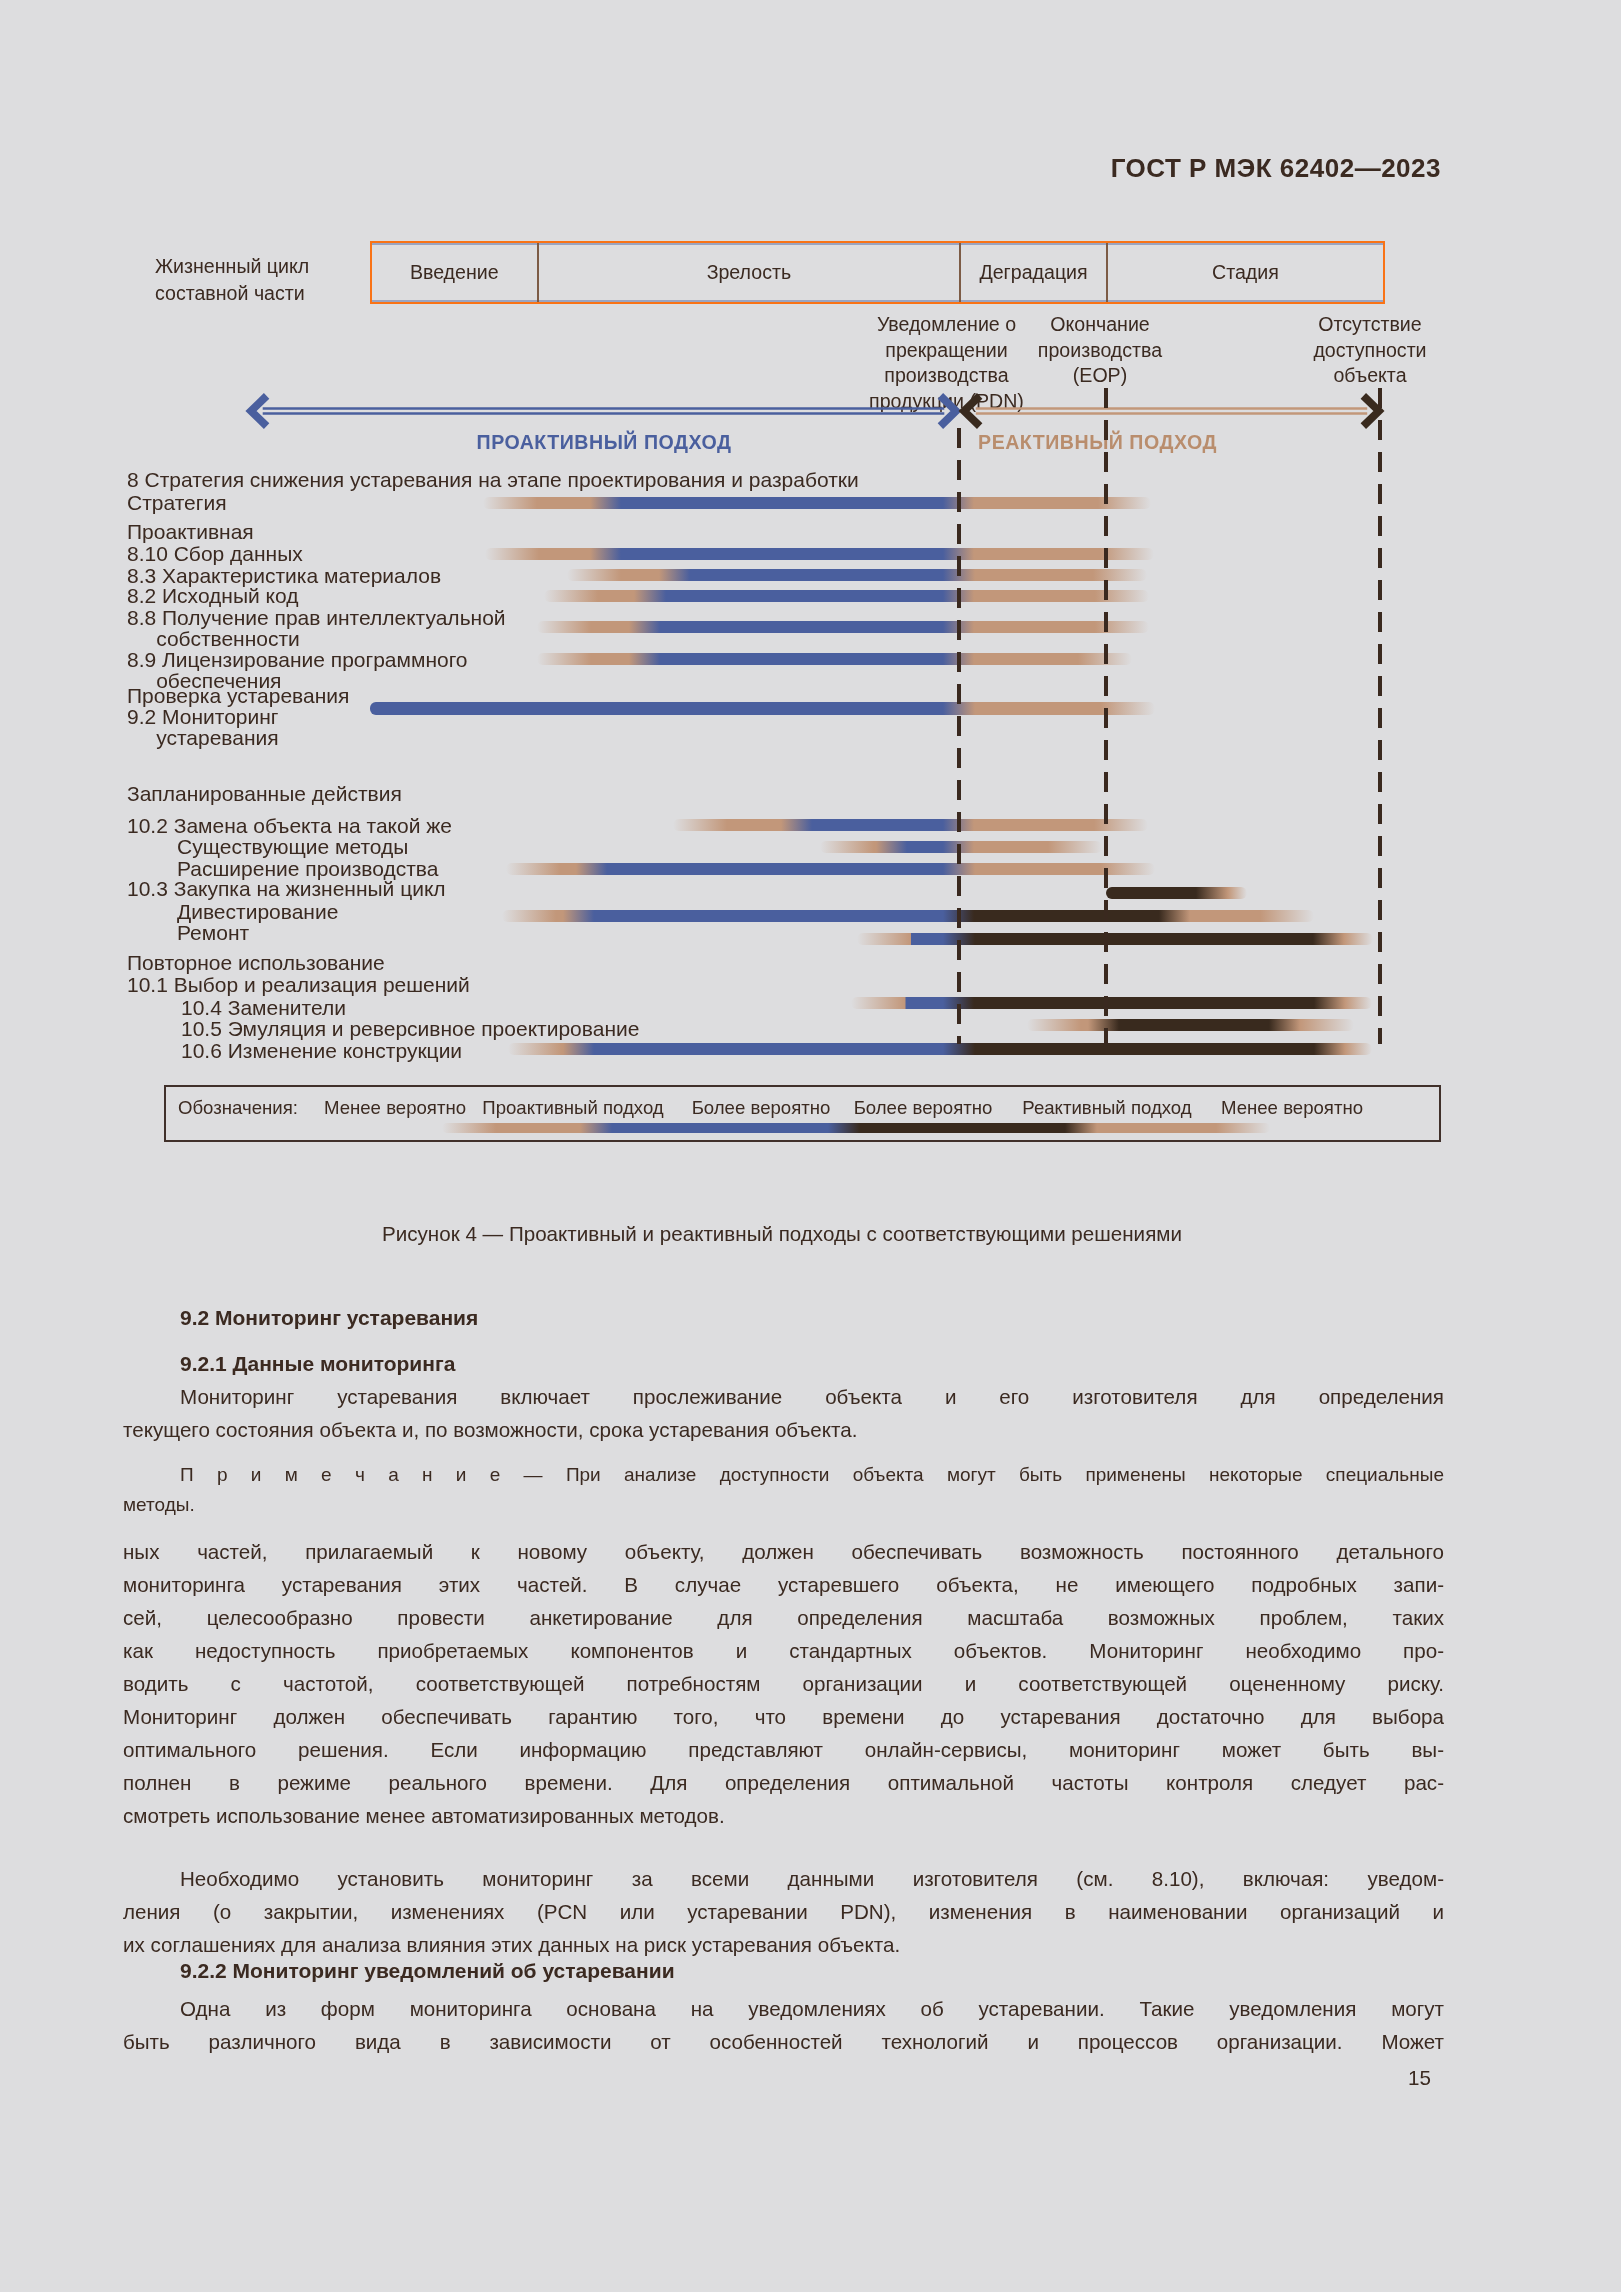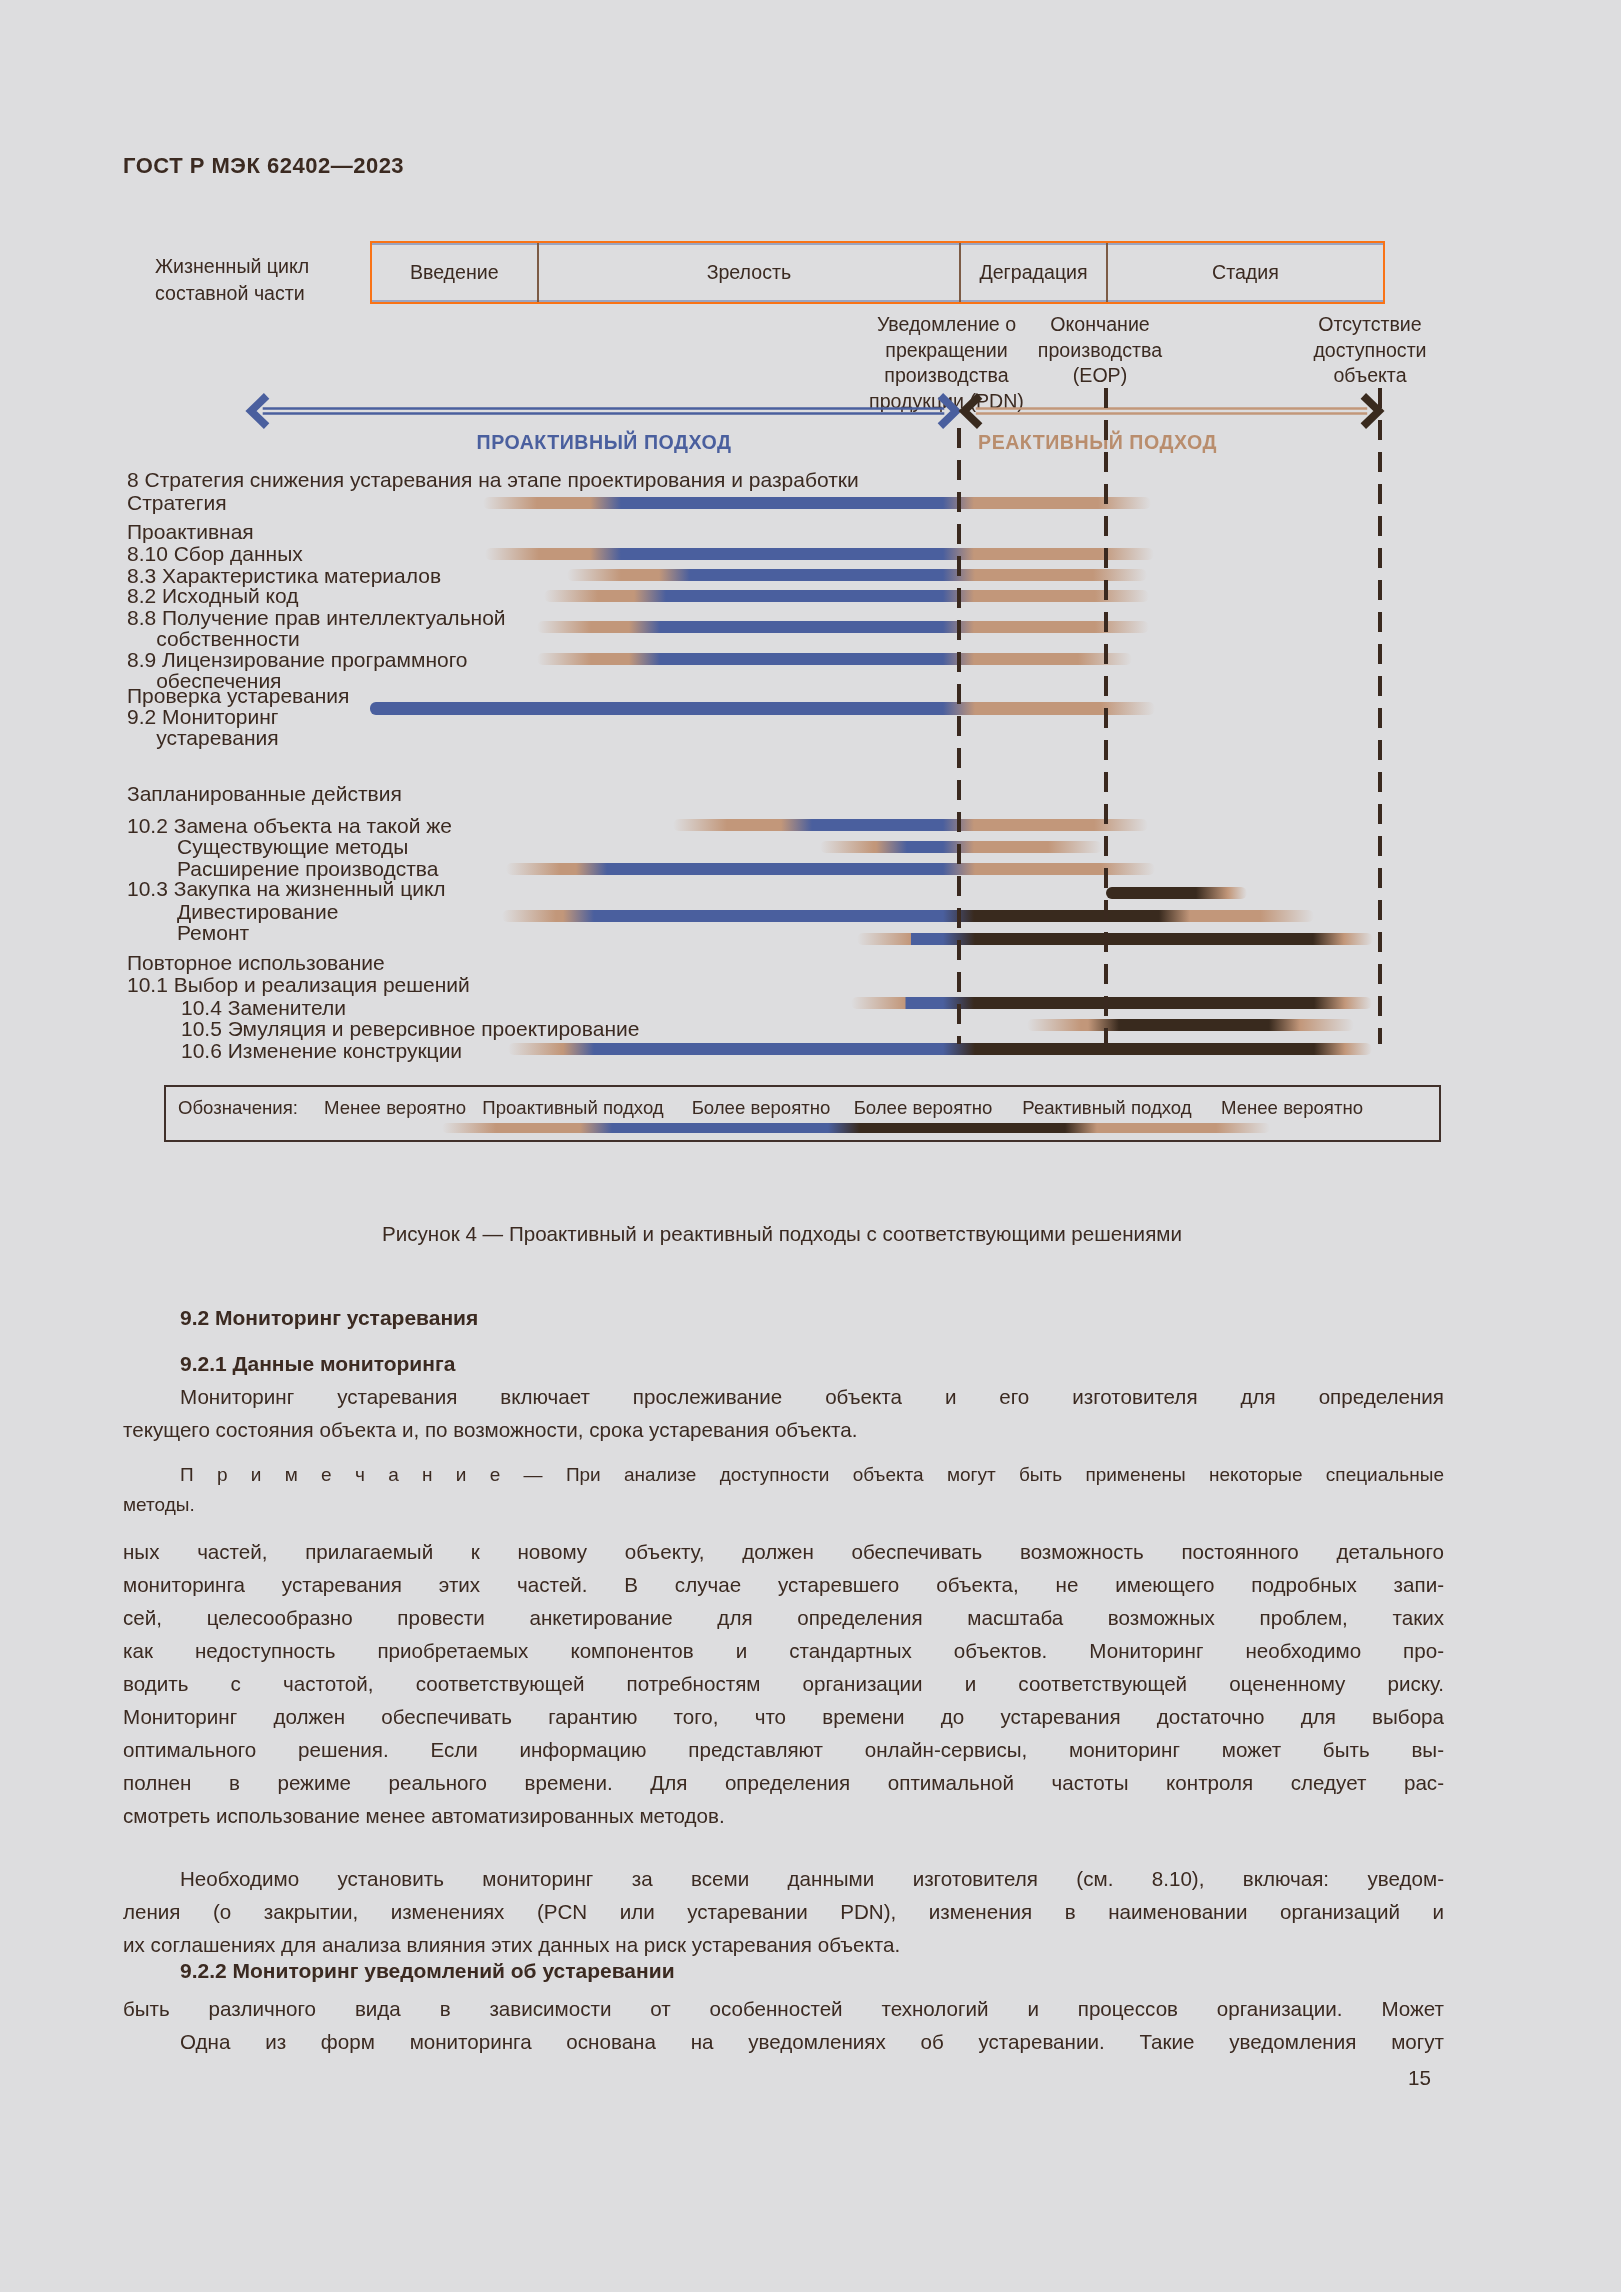--- a/index.html
+++ b/index.html
@@ -6,21 +6,21 @@
   .page{
     position:relative;
     width:1621px;height:2293px;
     background:#dddddf;
     font-family:"Liberation Sans", sans-serif;
     color:#3b2a21;
     overflow:hidden;
   }
   .gost-header{
     position:absolute; top:153px; left:123px; width:1318px;
-    font-size:22px; font-weight:bold; letter-spacing:0.5px;
+    text-align:right; font-size:26px; font-weight:bold; letter-spacing:0.5px;
   }
   
   .lifecycle-label{
     position:absolute; left:155px; top:253px;
     font-size:19.6px; line-height:26.5px; white-space:pre-line;
   }
   .phase-table{
     position:absolute; top:241px; height:59px;
     border:2px solid #f97316;
     box-shadow: inset 0 2px 0 rgba(74,95,158,.45), inset 0 -2px 0 rgba(74,95,158,.45);
@@ -198,20 +198,20 @@
       </div>
       <div class="tblock" style="top: 1862px; font-size: 20.6px; line-height: 33px;">
         <div class="tline ind">Необходимо установить мониторинг за всеми данными изготовителя (см. 8.10), включая: уведом-</div>
         <div class="tline">ления (о закрытии, изменениях (PCN или устаревании PDN), изменения в наименовании организаций и</div>
         <div class="tline lastleft">их соглашениях для анализа влияния этих данных на риск устаревания объекта.</div>
       </div>
       <div class="tblock" style="top: 1959px;">
         <div class="thead">9.2.2 Мониторинг уведомлений об устаревании</div>
       </div>
       <div class="tblock" style="top: 1992px; font-size: 20.6px; line-height: 33px;">
+        <div class="tline ind">Одна из форм мониторинга основана на уведомлениях об устаревании. Такие уведомления могут</div>
         <div class="tline">быть различного вида в зависимости от особенностей технологий и процессов организации. Может</div>
-        <div class="tline ind">Одна из форм мониторинга основана на уведомлениях об устаревании. Такие уведомления могут</div>
       </div>
     </div>
 
   <div class="page-number">15</div>
 </div>
 
 
 </body></html>

